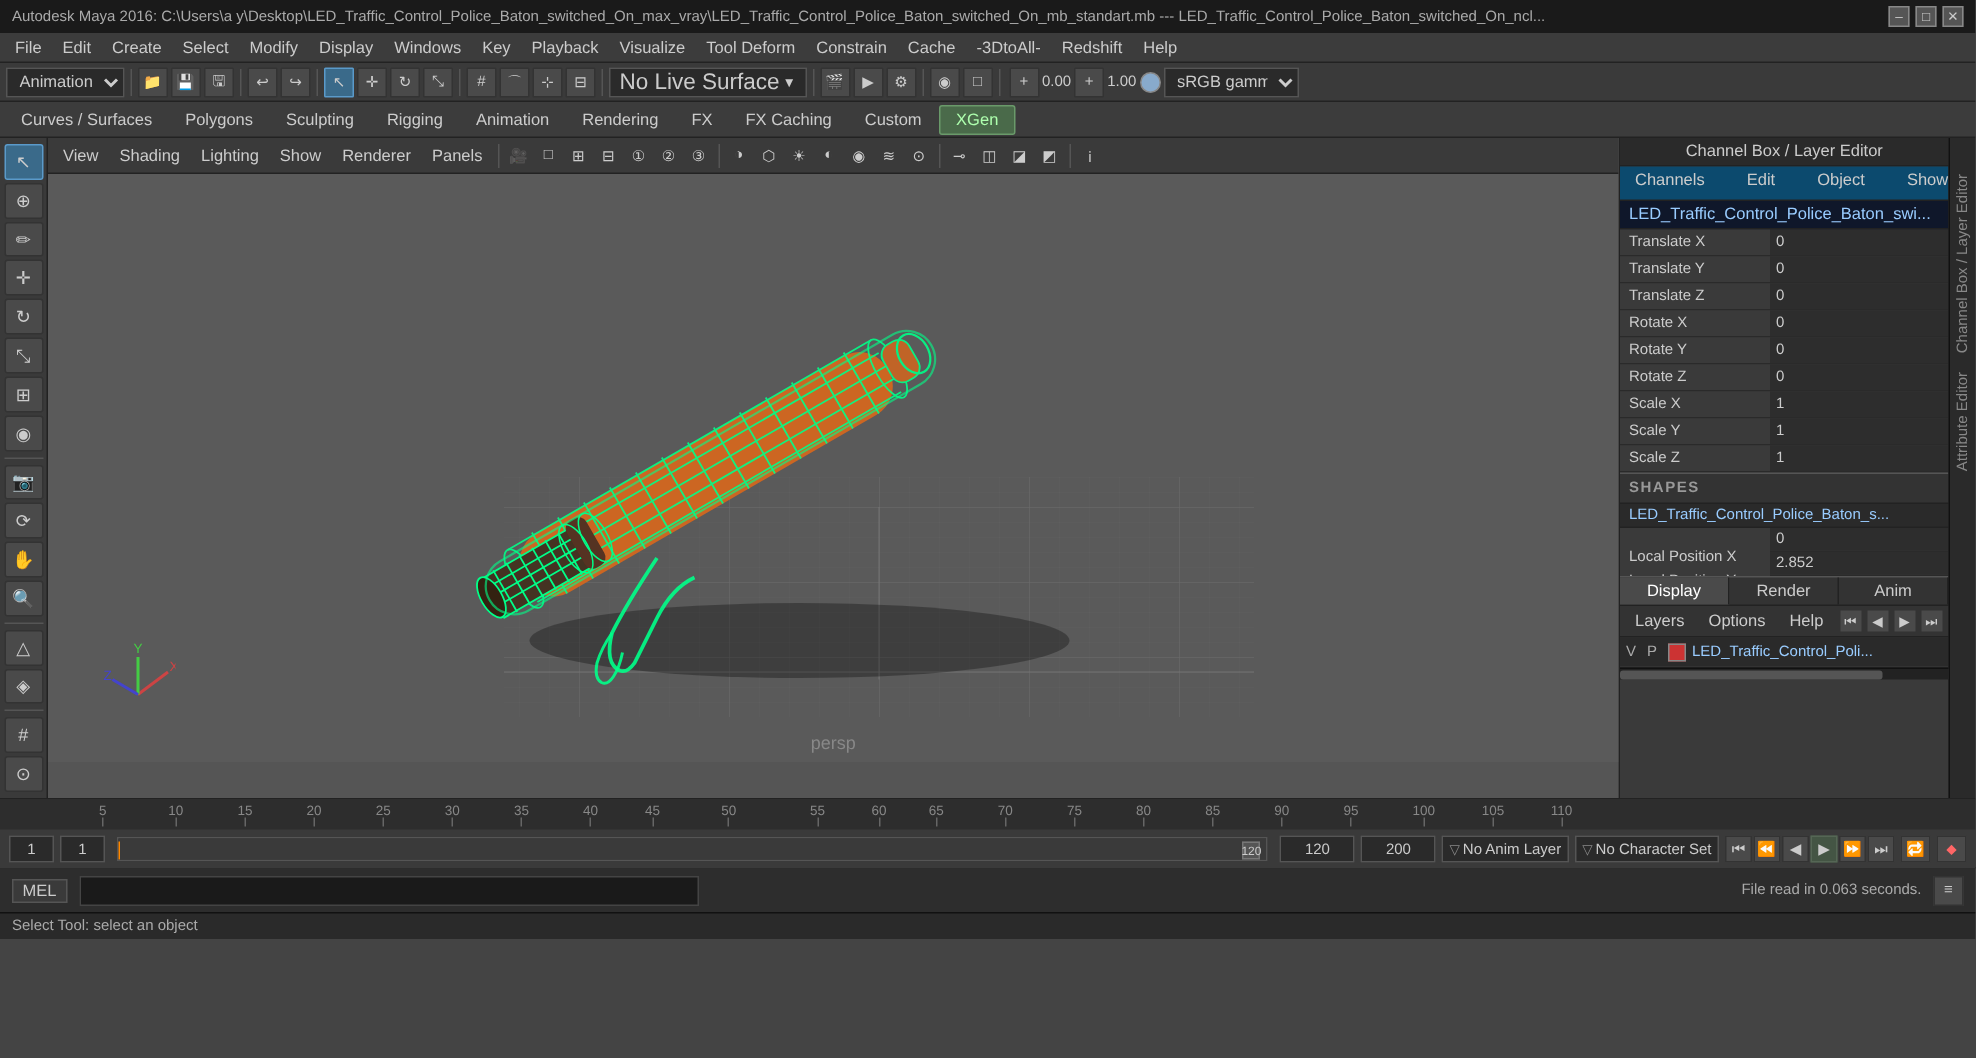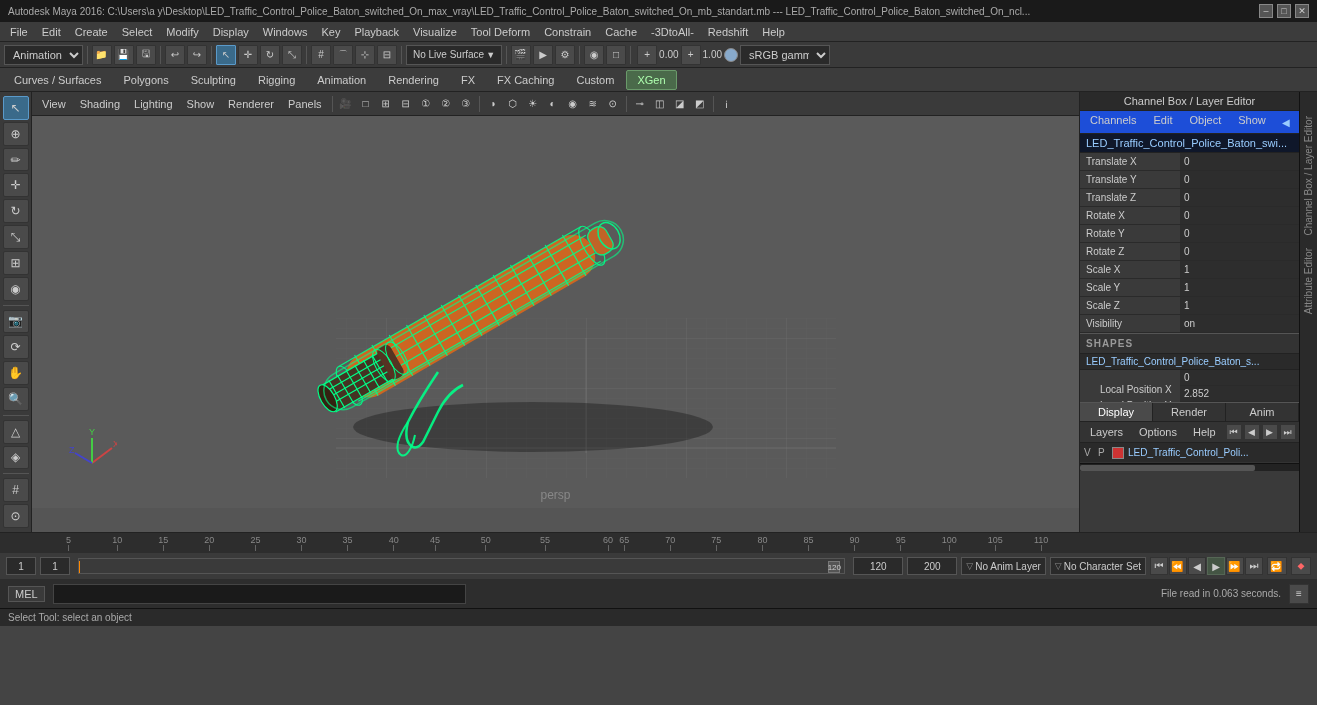--- a/index.html
+++ b/index.html
@@ -217,22 +217,22 @@
       background: #2a2a2a;
       padding: 3px 6px;
       font-size: 11px;
       color: #ccc;
       text-align: center;
       border-bottom: 1px solid #222;
     }
     #channel-box-controls {
       display: flex;
       padding: 2px 4px;
-      gap: 5px;
-      background: #1d4ed8;
+      gap: 16px;
+      background: #0c4a6e;
       border-bottom: 1px solid #222;
     }
     .cb-ctrl-btn {
       padding: 1px 6px;
       font-size: 11px;
       color: #ccc;
       cursor: pointer;
     }
     #object-name-row {
       background: #0f172a;
@@ -291,21 +291,21 @@
       text-overflow: ellipsis;
     }
     .local-pos-row {
       display: flex;
       height: 16px;
       align-items: center;
       border-bottom: 1px solid #2a2a2a;
     }
     .local-pos-name {
       width: 100px;
-      padding-left: 20px;
+      padding-left: 6px;
       font-size: 10px;
       color: #ccc;
       background: #3a3a3a;
       height: 100%;
       display: flex;
       align-items: center;
       margin-top: 24px;
     }
     .local-pos-value {
       flex: 1;
@@ -649,21 +649,21 @@
   <div class="tb-btn">✛</div>
   <div class="tb-btn">↻</div>
   <div class="tb-btn">⤡</div>
   <span class="tb-sep"></span>
   <div class="tb-btn">#</div>
   <div class="tb-btn">⌒</div>
   <div class="tb-btn">⊹</div>
   <div class="tb-btn">⊟</div>
   <span class="tb-sep"></span>
   <div style="display:flex;align-items:center;gap:2px;background:#2a2a2a;border:1px solid #555;padding:0 6px;height:20px;">
-    <span style="font-size:10px;color:#ccc;">No Live Surface</span>
+    <span style="font-size:15px;color:#ccc;">No Live Surface</span>
     <span style="font-size:9px;color:#ccc;">▼</span>
   </div>
   <span class="tb-sep"></span>
   <div class="tb-btn">🎬</div>
   <div class="tb-btn">▶</div>
   <div class="tb-btn">⚙</div>
   <span class="tb-sep"></span>
   <div class="tb-btn">◉</div>
   <div class="tb-btn">□</div>
   <span class="tb-sep"></span>
@@ -923,24 +923,20 @@
         <div class="channel-value">1</div>
       </div>
       <div class="channel-row">
         <div class="channel-name">Scale Y</div>
         <div class="channel-value">1</div>
       </div>
       <div class="channel-row">
         <div class="channel-name">Scale Z</div>
         <div class="channel-value">1</div>
       </div>
-      <div class="channel-row">
-        <div class="channel-name">Visibility</div>
-        <div class="channel-value">on</div>
-      </div>
     </div>
 
     <div id="shapes-section">SHAPES</div>
     <div class="shapes-obj-name">LED_Traffic_Control_Police_Baton_s...</div>
     <div class="local-pos-row">
       <div class="local-pos-name">Local Position X</div>
       <div class="local-pos-value">0</div>
     </div>
     <div class="local-pos-row">
       <div class="local-pos-name">Local Position Y</div>
@@ -1024,21 +1020,21 @@
         <div class="ruler-line"></div>
       </div>
       <div class="ruler-tick" style="left: 480.87px;">
         <span class="ruler-label">50</span>
         <div class="ruler-line"></div>
       </div>
       <div class="ruler-tick" style="left: 540px;">
         <span class="ruler-label">55</span>
         <div class="ruler-line"></div>
       </div>
-      <div class="ruler-tick" style="left: 603px; margin-top: 40px;">
+      <div class="ruler-tick" style="left: 581px; margin-top: 40px;">
         <span class="ruler-label">60</span>
         <div class="ruler-line"></div>
       </div>
       <div class="ruler-tick" style="left: 619.13px;">
         <span class="ruler-label">65</span>
         <div class="ruler-line"></div>
       </div>
       <div class="ruler-tick" style="left: 665.217px;">
         <span class="ruler-label">70</span>
         <div class="ruler-line"></div>

